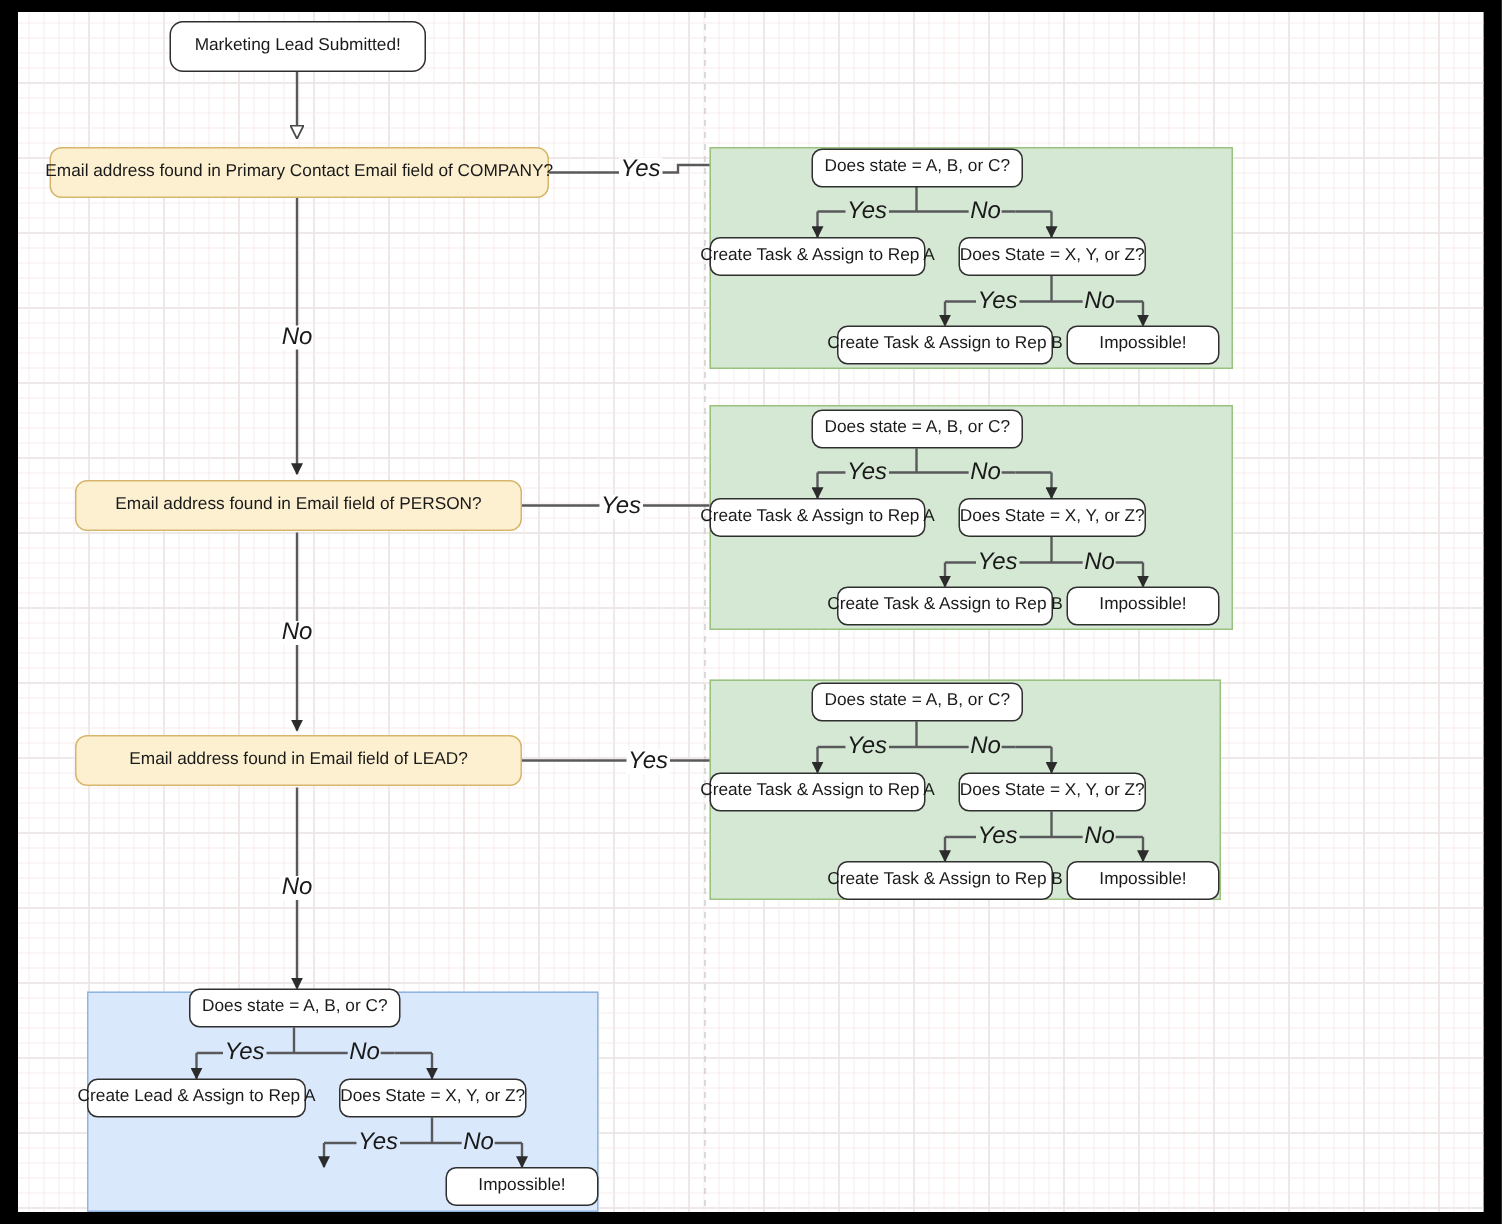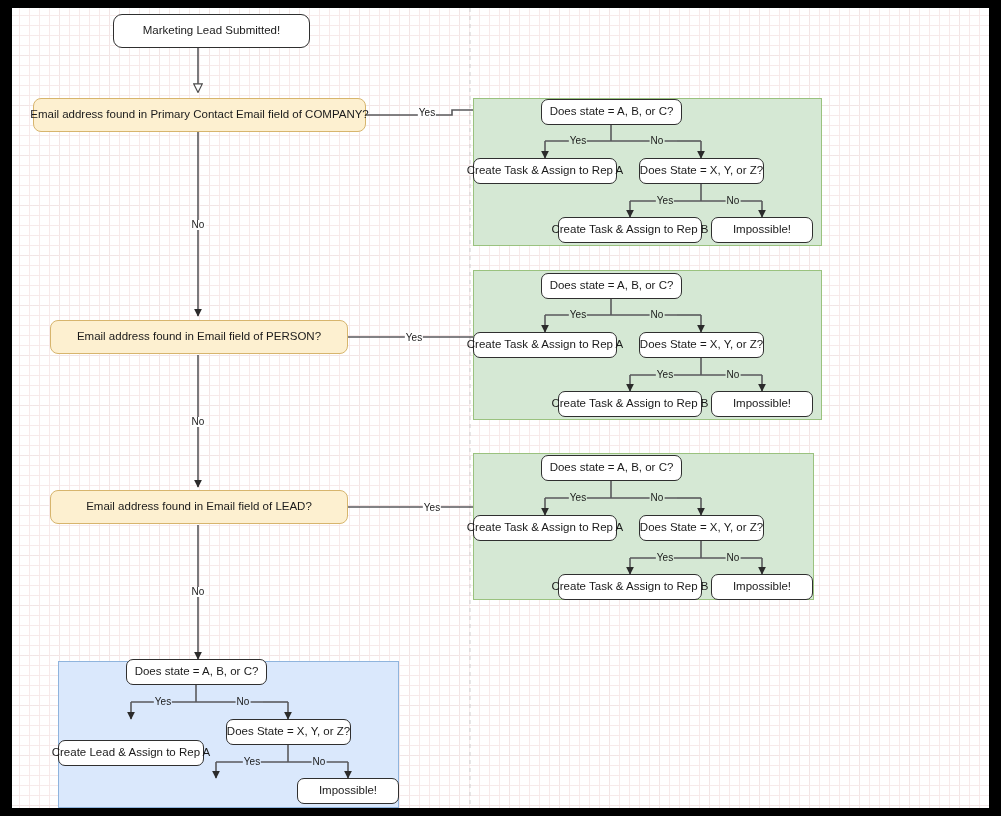--- a/index.html
+++ b/index.html
@@ -71,27 +71,28 @@
     border-radius: 9px;
   }
   .node.decision-yellow {
     background: #fdf0d0;
     border: 1.4px solid #d7b56d;
     border-radius: 8px;
     font-size: 11.5px;
   }
   .edge-label {
     position: absolute;
-    font-size: 10px;
+    font-size: 16px;
     color: #1a1a1a;
     background: #ffffff;
     padding: 0 1px;
     line-height: 1;
     white-space: nowrap;
     transform: translate(-50%, -50%);
+    font-style: italic;
   }
   .edge-label.on-green { background: #d5e8d4; }
   .edge-label.on-blue { background: #dae8fc; }
 </style>
 </head>
 <body>
 
 <div id="page">
   <div id="canvas"></div>
 
@@ -166,21 +167,21 @@
       <line x1="131" y1="702" x2="131" y2="719" marker-end="url(#arrow-solid-g)"></line>
       <line x1="288" y1="702" x2="288" y2="719" marker-end="url(#arrow-solid-g)"></line>
       <path d="M 263 702 L 288 702"></path>
       <line x1="288" y1="745" x2="288" y2="762"></line>
       <path d="M 216 762 L 348 762"></path>
       <line x1="216" y1="762" x2="216" y2="778" marker-end="url(#arrow-solid-g)"></line>
       <line x1="348" y1="762" x2="348" y2="778" marker-end="url(#arrow-solid-g)"></line>
     </g>
   </svg>
 
-  <div class="node start" style="left:113px; top:14px; width:197px; height:34px;">Marketing Lead Submitted!</div>
+  <div class="node start" style="left:113px; top:14px; width:171px; height:34px;">Marketing Lead Submitted!</div>
 
   <div class="node decision-yellow" style="left:33px; top:98px; width:333px; height:34px;">Email address found in Primary Contact Email field of COMPANY?</div>
   <div class="node decision-yellow" style="left:50px; top:320px; width:298px; height:34px;text-align:right;">Email address found in Email field of PERSON?</div>
   <div class="node decision-yellow" style="left:50px; top:490px; width:298px; height:34px;text-align:right;">Email address found in Email field of LEAD?</div>
 
   <div class="node" style="left:541px; top:99px; width:141px; height:26px;">Does state = A, B, or C?</div>
   <div class="node" style="left:473px; top:158px; width:144px; height:26px;">Create Task &amp; Assign to Rep A</div>
   <div class="node" style="left:639px; top:158px; width:125px; height:26px;">Does State = X, Y, or Z?</div>
   <div class="node" style="left:558px; top:217px; width:144px; height:26px;">Create Task &amp; Assign to Rep B</div>
   <div class="node" style="left:711px; top:217px; width:102px; height:26px;">Impossible!</div>
@@ -191,21 +192,21 @@
   <div class="node" style="left:558px; top:391px; width:144px; height:26px;">Create Task &amp; Assign to Rep B</div>
   <div class="node" style="left:711px; top:391px; width:102px; height:26px;">Impossible!</div>
 
   <div class="node" style="left:541px; top:455px; width:141px; height:26px;">Does state = A, B, or C?</div>
   <div class="node" style="left:473px; top:515px; width:144px; height:26px;">Create Task &amp; Assign to Rep A</div>
   <div class="node" style="left:639px; top:515px; width:125px; height:26px;">Does State = X, Y, or Z?</div>
   <div class="node" style="left:558px; top:574px; width:144px; height:26px;">Create Task &amp; Assign to Rep B</div>
   <div class="node" style="left:711px; top:574px; width:102px; height:26px;">Impossible!</div>
 
   <div class="node" style="left:126px; top:659px; width:141px; height:26px;">Does state = A, B, or C?</div>
-  <div class="node" style="left:58px; top:719px; width:146px; height:26px;margin-top:21px;">Create Lead &amp; Assign to Rep A</div>
+  <div class="node" style="left:58px; top:719px; width:146px; height:26px;">Create Lead &amp; Assign to Rep A</div>
   <div class="node" style="left:226px; top:719px; width:125px; height:26px;">Does State = X, Y, or Z?</div>
   <div class="node" style="left:297px; top:778px; width:102px; height:26px;">Impossible!</div>
 
   <div class="edge-label" style="left:427px; top:113px;">Yes</div>
   <div class="edge-label" style="left:198px; top:225px;">No</div>
   <div class="edge-label" style="left:414px; top:338px;">Yes</div>
   <div class="edge-label" style="left:198px; top:422px;">No</div>
   <div class="edge-label" style="left:432px; top:508px;">Yes</div>
   <div class="edge-label" style="left:198px; top:592px;">No</div>
 

